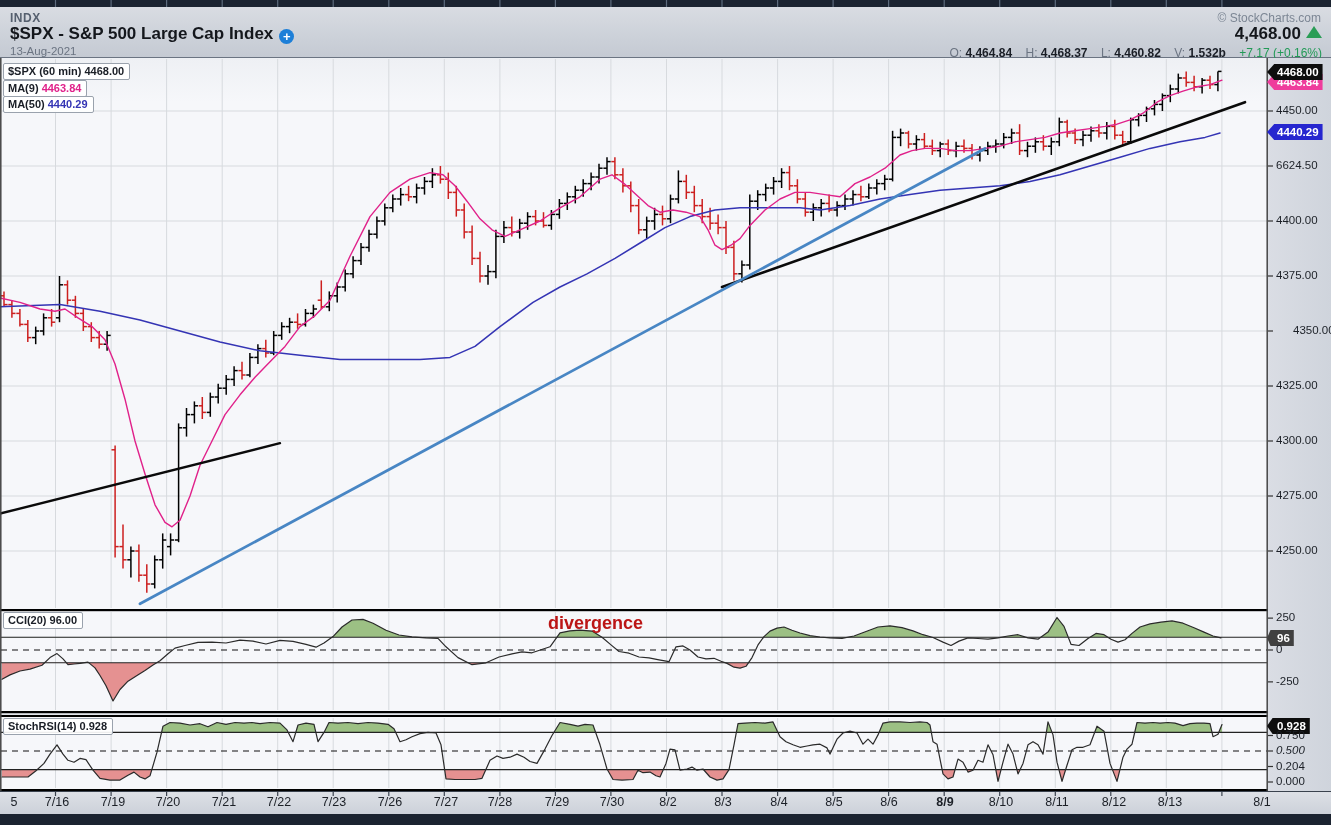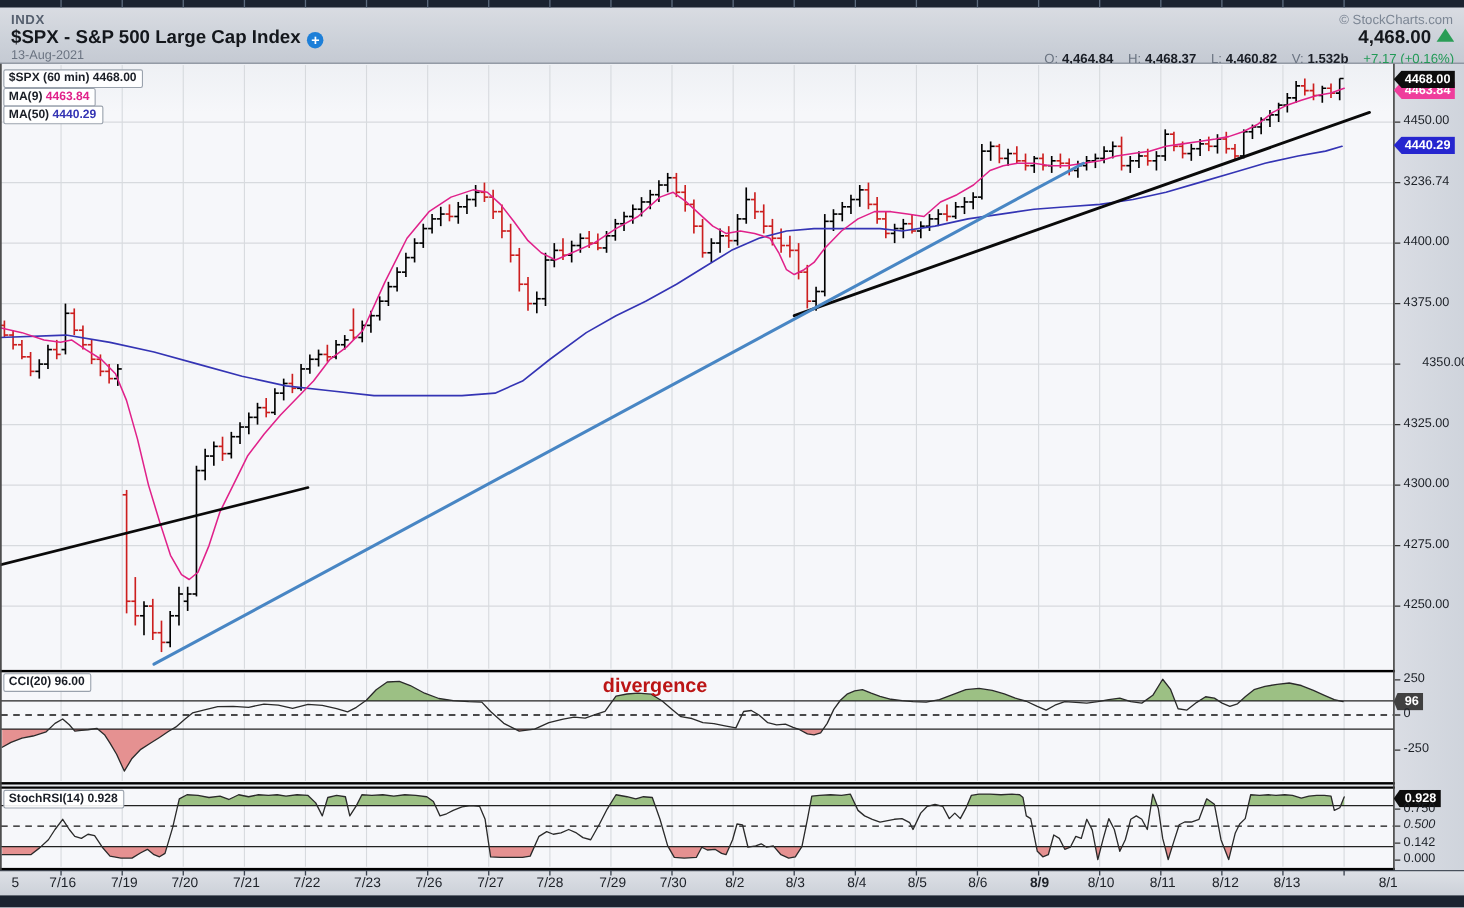--- a/index.html
+++ b/index.html
@@ -749,30 +749,30 @@
       <div class="x-label" style="left:779px;">8/4</div>
       <div class="x-label" style="left:834px;">8/5</div>
       <div class="x-label" style="left:889px;">8/6</div>
       <div class="x-label" style="left:945px;font-weight:bold;">8/9</div>
       <div class="x-label" style="left:1001px;">8/10</div>
       <div class="x-label" style="left:1057px;">8/11</div>
       <div class="x-label" style="left:1114px;">8/12</div>
       <div class="x-label" style="left:1170px;">8/13</div>
       <div class="x-label" style="left:1262px;">8/1</div>
       <div class="y-tick" style="top:104px;">4450.00</div>
-      <div class="y-tick" style="top:159px;">3236.74</div>
+      <div class="y-tick" style="top:159px;">6624.50</div>
       <div class="y-tick" style="top:214px;">4400.00</div>
       <div class="y-tick" style="top:269px;">4375.00</div>
       <div class="y-tick" style="top:324px;margin-left:17px;">4350.00</div>
       <div class="y-tick" style="top:379px;">4325.00</div>
       <div class="y-tick" style="top:434px;">4300.00</div>
       <div class="y-tick" style="top:489.00000000000006px;">4275.00</div>
       <div class="y-tick" style="top:544px;">4250.00</div>
       <div class="ind-tick" style="top:611.125px;">250</div>
       <div class="ind-tick" style="top:643px;">0</div>
       <div class="ind-tick" style="top:674.875px;">-250</div>
       <div class="ind-tick" style="top:728.5px;">0.750</div>
       <div class="ind-tick" style="top:744px;font-style:italic;">0.500</div>
-      <div class="ind-tick" style="top:759.5px;">0.142</div>
+      <div class="ind-tick" style="top:759.5px;">0.204</div>
       <div class="ind-tick" style="top:775px;">0.000</div>
     </div>
 
 </div>
 
 </body></html>

